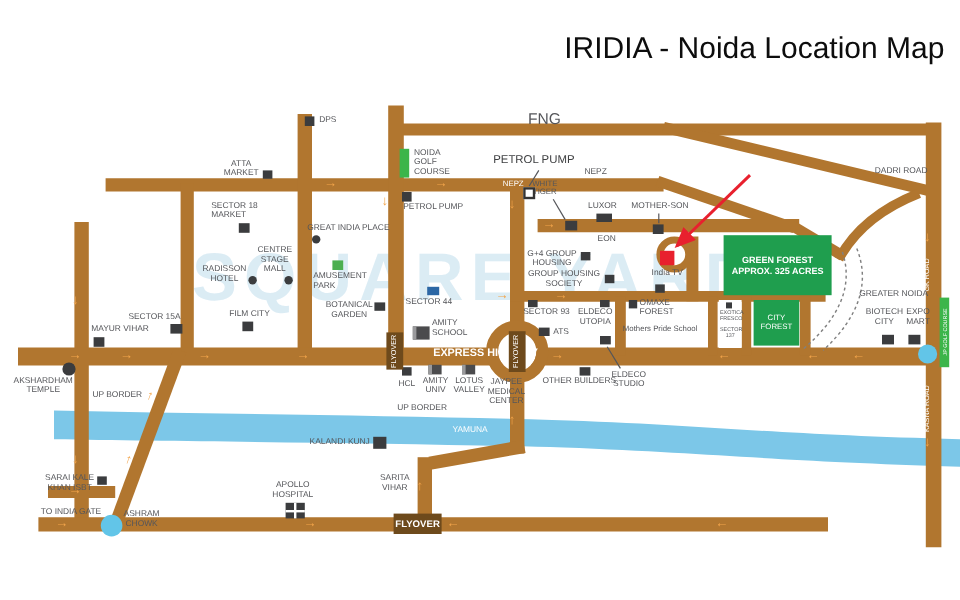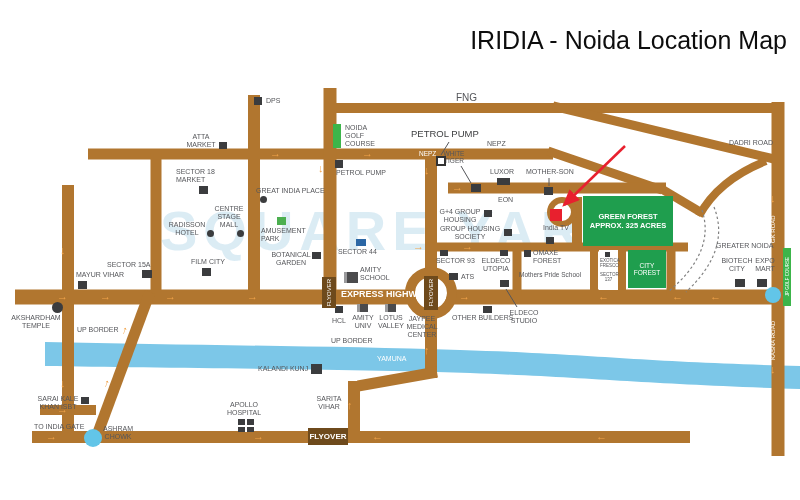--- a/index.html
+++ b/index.html
@@ -6,21 +6,21 @@
   .stage{position:relative;width:800px;height:500px;background:#fff;overflow:hidden;
          font-family:"Liberation Sans",sans-serif;}
   .stage svg.mapsvg{position:absolute;left:0;top:0;z-index:1;}
   .wm{position:absolute;left:160px;top:198px;z-index:0;font-size:56px;font-weight:bold;
       letter-spacing:6px;color:#c9e2ef;opacity:.65;white-space:nowrap;}
   .title{position:absolute;left:395px;top:26px;width:392px;text-align:right;z-index:10;
          font-size:25px;color:#0d0d0d;white-space:nowrap;}
   .lbl{position:absolute;z-index:5;font-size:7px;line-height:1.15;color:#55565a;white-space:pre-line;}
   .c{text-align:center;}
   .w{color:#fff;}
-  .b{font-weight:bold;}
+  .b{font-weight:bold;margin-left:20px;}
   .big{font-size:9.5px;color:#3f4042;}
   .sq{position:absolute;z-index:5;background:#3b3c3e;}
   .wsq{position:absolute;z-index:6;background:#fff;border:2px solid #333;}
   .dot{position:absolute;z-index:5;background:#3b3c3e;border-radius:50%;}
   .gsq{background:#4caf50;}
   .bsq{background:#2c67a5;}
   .bldg{position:absolute;z-index:5;background:#4b4b4d;border-left:3px solid #9a9a9c;}
   .hospital{position:absolute;z-index:5;width:16px;height:13px;background-color:#3b3c3e;
     background-image:linear-gradient(#fff,#fff),linear-gradient(#fff,#fff);
     background-size:2px 100%,100% 2px;background-position:center,center;background-repeat:no-repeat;}
@@ -108,21 +108,21 @@
   <div class="lbl c" style="left:600px;top:258px;width:17px;font-size:4.5px;">EXOTICA
 FRESCO</div>
   <div class="lbl c" style="left:600px;top:272px;width:17px;font-size:4.5px;">SECTOR
 137</div>
   <div class="redsq" style="left:550px;top:209px;width:12px;height:12px;"></div>
   <div class="grstrip" style="left:333px;top:124px;width:8px;height:24px;"></div>
   <div class="grstrip" style="left:783px;top:248px;width:8px;height:58px;">
     <span class="vtext" style="font-size:4.5px;">JP GOLF COURSE</span>
   </div>
 
-  <div class="lbl" style="left:456px;top:92px;font-size:10px;">FNG</div>
+  <div class="lbl" style="left:440px;top:92px;font-size:13px;">FNG</div>
   <div class="lbl w" style="left:419px;top:150px;font-size:6.5px;">NEPZ</div>
   <div class="lbl" style="left:487px;top:140px;">NEPZ</div>
   <div class="lbl" style="left:729px;top:139px;">DADRI ROAD</div>
   <div class="lbl w b" style="left:341px;top:289px;font-size:9px;z-index:6;">EXPRESS HIGHWAY</div>
   <div class="darkbox" style="left:322px;top:277px;width:14px;height:31px;">
     <span class="vtext">FLYOVER</span>
   </div>
   <div class="darkbox" style="left:424px;top:276px;width:14px;height:34px;">
     <span class="vtext">FLYOVER</span>
   </div>

